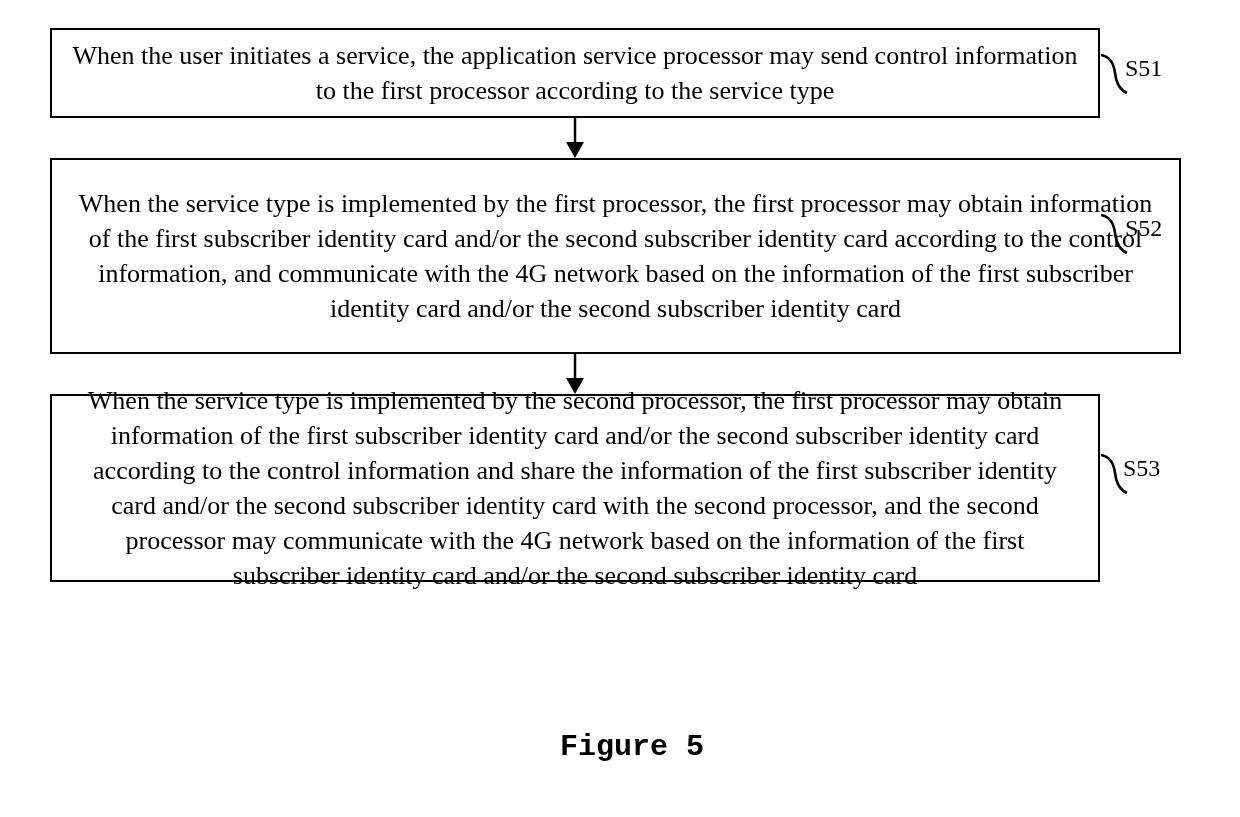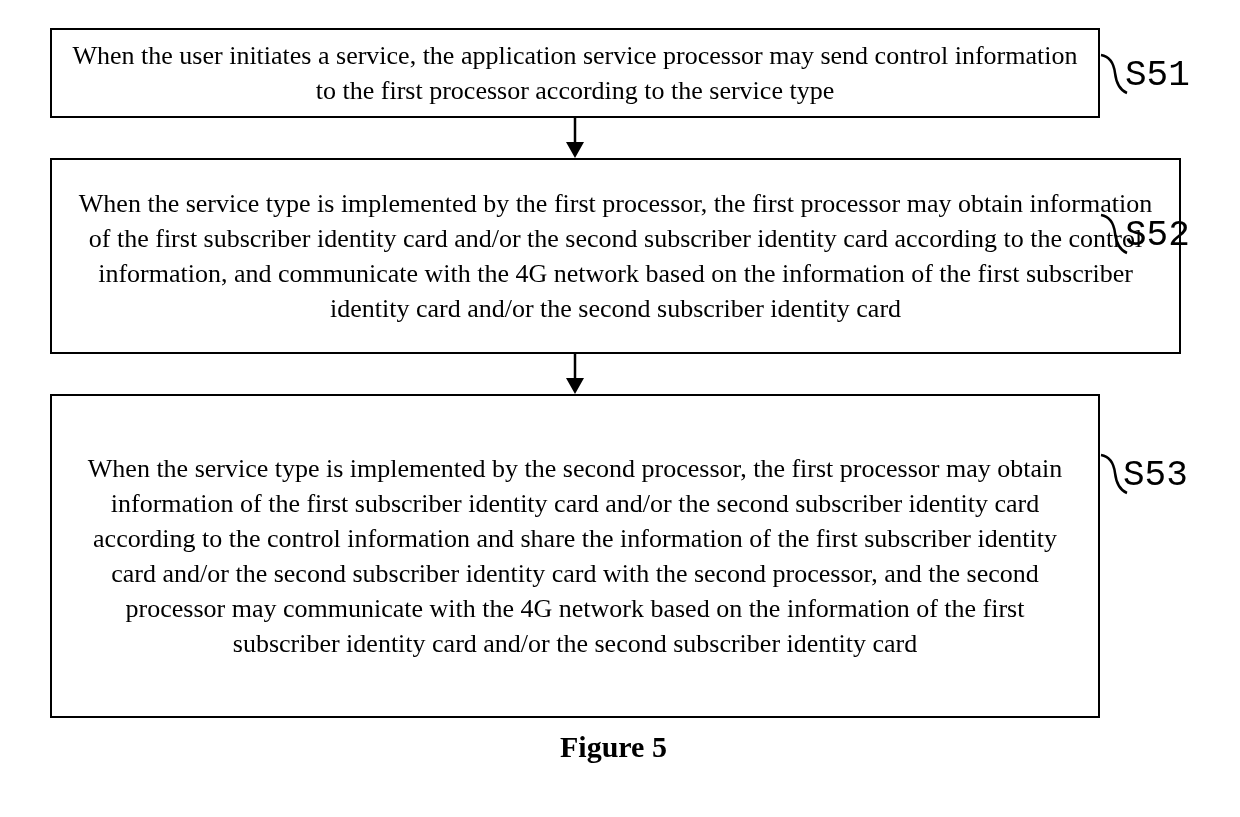--- a/index.html
+++ b/index.html
@@ -24,28 +24,28 @@
     align-items: center;
     justify-content: center;
     text-align: center;
     font-size: 26px;
     line-height: 1.35;
     padding: 8px 18px;
     box-sizing: border-box;
   }
   .label {
     position: absolute;
-    font-size: 36px;
-    font-family: Liberation Mono, monospace;
+    font-size: 24px;
+    font-family: Liberation Serif, serif;
   }
   .figure-caption {
     position: absolute;
     font-size: 30px;
     font-weight: bold;
-    font-family: Liberation Serif, serif;
+    font-family: Liberation Mono, monospace;
   }
   svg.arrow {
     position: absolute;
     overflow: visible;
   }
 </style>
 </head>
 <body>
 
 <div class="canvas">
@@ -69,21 +69,21 @@
   <div class="label" style="left:1125px; top:215px;">S52</div>
   <svg class="arrow" style="left:1099px; top:213px;" width="30" height="42">
     <path d="M2 2 Q14 4 16 20 Q18 36 28 40" stroke="#000" stroke-width="2.5" fill="none"></path>
   </svg>
 
   <svg class="arrow" style="left:560px; top:354px;" width="30" height="40">
     <line x1="15" y1="0" x2="15" y2="26" stroke="#000" stroke-width="2.5"></line>
     <polygon points="15,40 6,24 24,24" fill="#000"></polygon>
   </svg>
 
-  <div class="box" style="left:50px; top:394px; width:1050px; height:324px;">
+  <div class="box" style="left:50px; top:394px; width:1050px; height:188px;">
     <span>When the service type is implemented by the second processor, the first processor may obtain information of the first subscriber identity card and/or the second subscriber identity card according to the control information and share the information of the first subscriber identity card and/or the second subscriber identity card with the second processor, and the second processor may communicate with the 4G network based on the information of the first subscriber identity card and/or the second subscriber identity card</span>
   </div>
   <div class="label" style="left:1123px; top:455px;">S53</div>
   <svg class="arrow" style="left:1099px; top:453px;" width="30" height="42">
     <path d="M2 2 Q14 4 16 20 Q18 36 28 40" stroke="#000" stroke-width="2.5" fill="none"></path>
   </svg>
 
   <div class="figure-caption" style="left:560px; top:730px;">Figure 5</div>
 
 </div>

